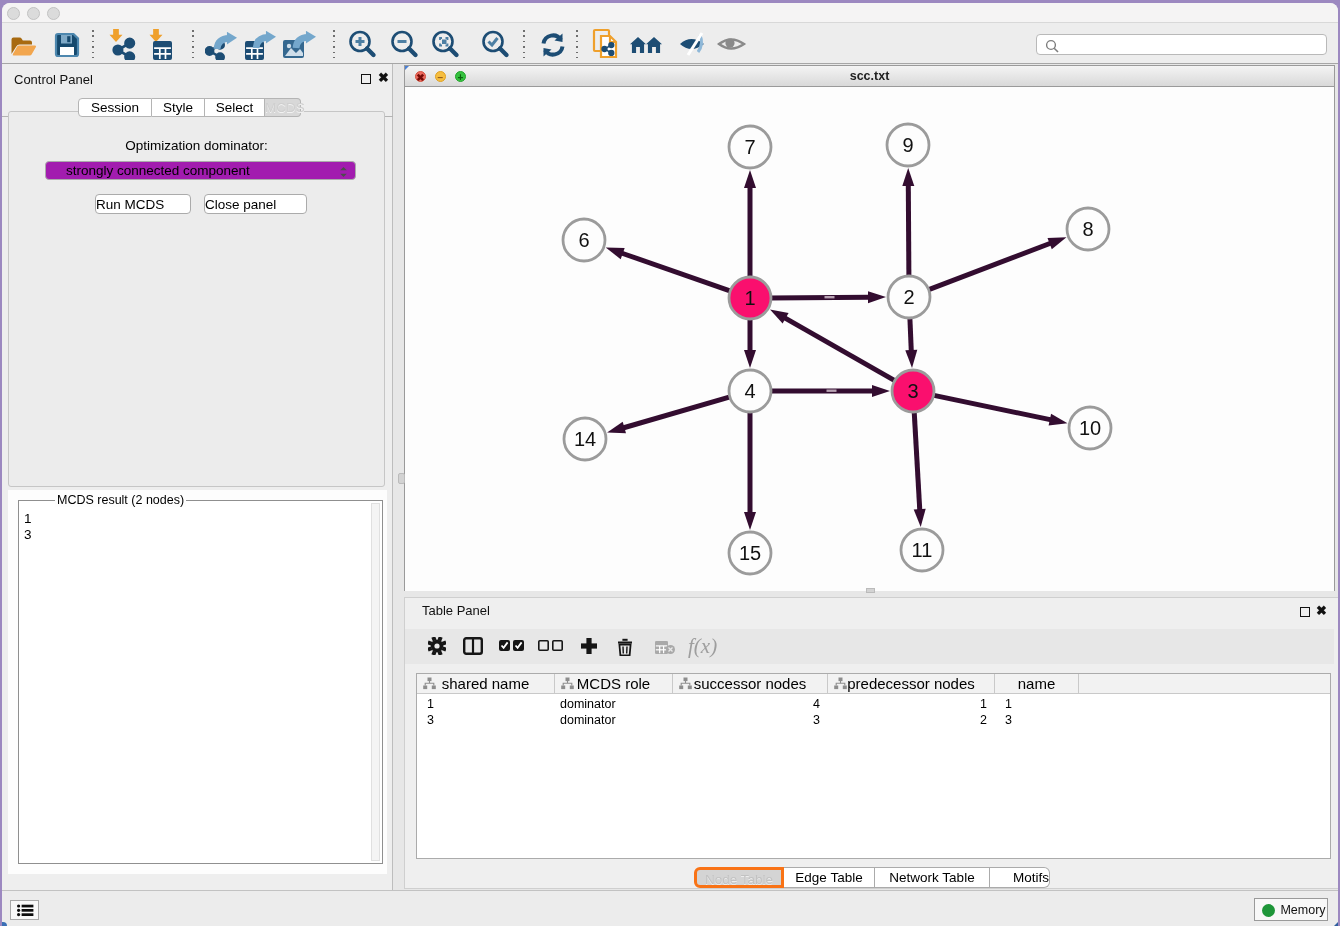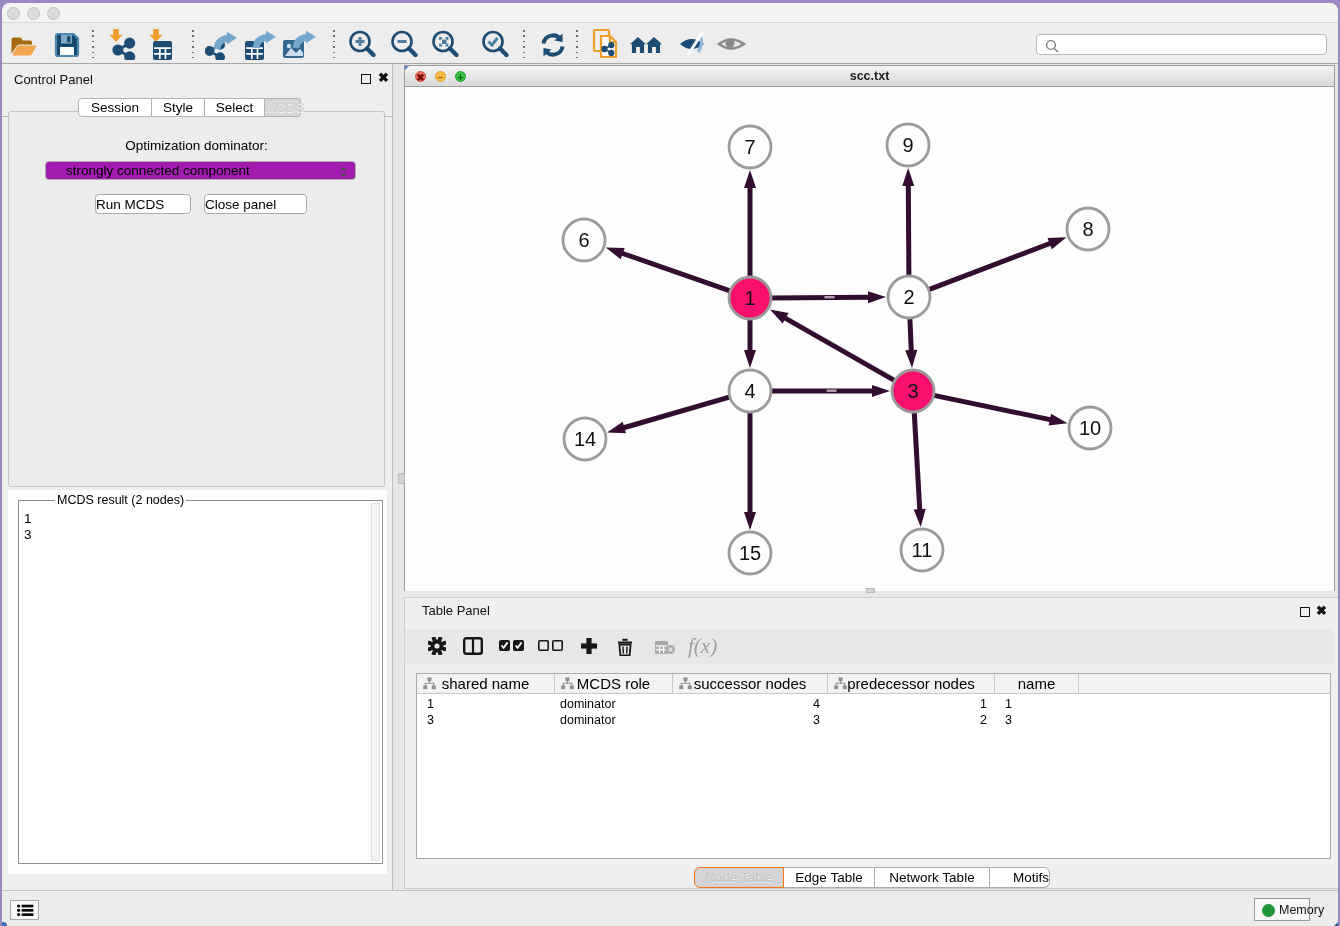--- a/index.html
+++ b/index.html
@@ -65,21 +65,21 @@
   border-bottom:1px solid #c9c9c9; font-size:15px; color:#000; }
 .hcell { position:absolute; top:0; height:20px; border-right:1px solid #c9c9c9;
   text-align:center; line-height:19px; }
 .trow { position:absolute; font-size:12.5px; color:#000; height:16px; line-height:16px; }
 .tc { position:absolute; }
 #bottabs { position:absolute; left:289px; top:269px; height:21px; font-size:13.5px; }
 #statusbar { position:absolute; left:0; top:887px; width:100%; height:36px;
   background:#ececec; border-top:1px solid #c2c2c2; }
 #listbtn { position:absolute; left:8px; top:9px; width:29px; height:20px;
   background:#f8f8f8; border:1px solid #a8a8a8; }
-#membtn { position:absolute; left:1252px; top:7px; width:56px; height:23px;
+#membtn { position:absolute; left:1252px; top:7px; width:74px; height:23px;
   background:#f8f8f8; border:1px solid #9a9a9a; font-size:12.5px;
   line-height:22px; text-align:center; padding-left:24px; color:#111; }
 #memdot { position:absolute; left:7px; top:5px; width:13px; height:13px;
   border-radius:50%; background:#1e9639; }
 </style>
 </head>
 <body>
 <div id="app">
   <div id="titlebar">
     <div class="tl" style="left:5px;"></div>
@@ -408,21 +408,21 @@
           </div>
         <div class="trow" style="left:0;top:38px;width:100%;">
             <div class="tc" style="left:10px;">3</div>
             <div class="tc" style="left:143px;">dominator</div>
             <div class="tc" style="left:256px;width:147px;text-align:right;">3</div>
             <div class="tc" style="left:411px;width:159px;text-align:right;">2</div>
             <div class="tc" style="left:588px;">3</div>
           </div>
       </div>
       <div id="bottabs">
-          <div style="position:absolute;left:0px;top:0;width:90px;height:21px;border:1px solid #f97316;border-radius:6px 0 0 6px;background:#d4d4d4;color:#c2c2c2;text-shadow:0 1px 0 #eee;text-align:center;line-height:20px;">Node Table</div>
+          <div style="position:absolute;left:0px;top:0;width:90px;height:21px;border:3px solid #f97316;border-radius:6px 0 0 6px;background:#d4d4d4;color:#c2c2c2;text-shadow:0 1px 0 #eee;text-align:center;line-height:20px;">Node Table</div>
           <div style="position:absolute;left:90px;top:0;width:91px;height:21px;border:1px solid #ababab;border-left:none;background:#fff;color:#000;text-align:center;line-height:20px;">Edge Table</div>
           <div style="position:absolute;left:181px;top:0;width:115px;height:21px;border:1px solid #ababab;border-left:none;background:#fff;color:#000;text-align:center;line-height:20px;">Network Table</div>
           <div style="position:absolute;left:296px;top:0;width:60px;height:21px;border:1px solid #ababab;border-left:none;border-radius:0 6px 6px 0;background:#fff;color:#000;text-align:right;line-height:20px;">Motifs</div>
         </div>
     </div>
     <div style="position:absolute;left:396px;top:409px;width:7px;height:11px;background:#d3d3d3;border:1px solid #bbb;border-radius:2px;"></div>
     <div style="position:absolute;left:864px;top:524px;width:9px;height:5px;background:#d3d3d3;border:1px solid #bbb;"></div>
   </div>
   <div id="statusbar">
     <div id="listbtn">

